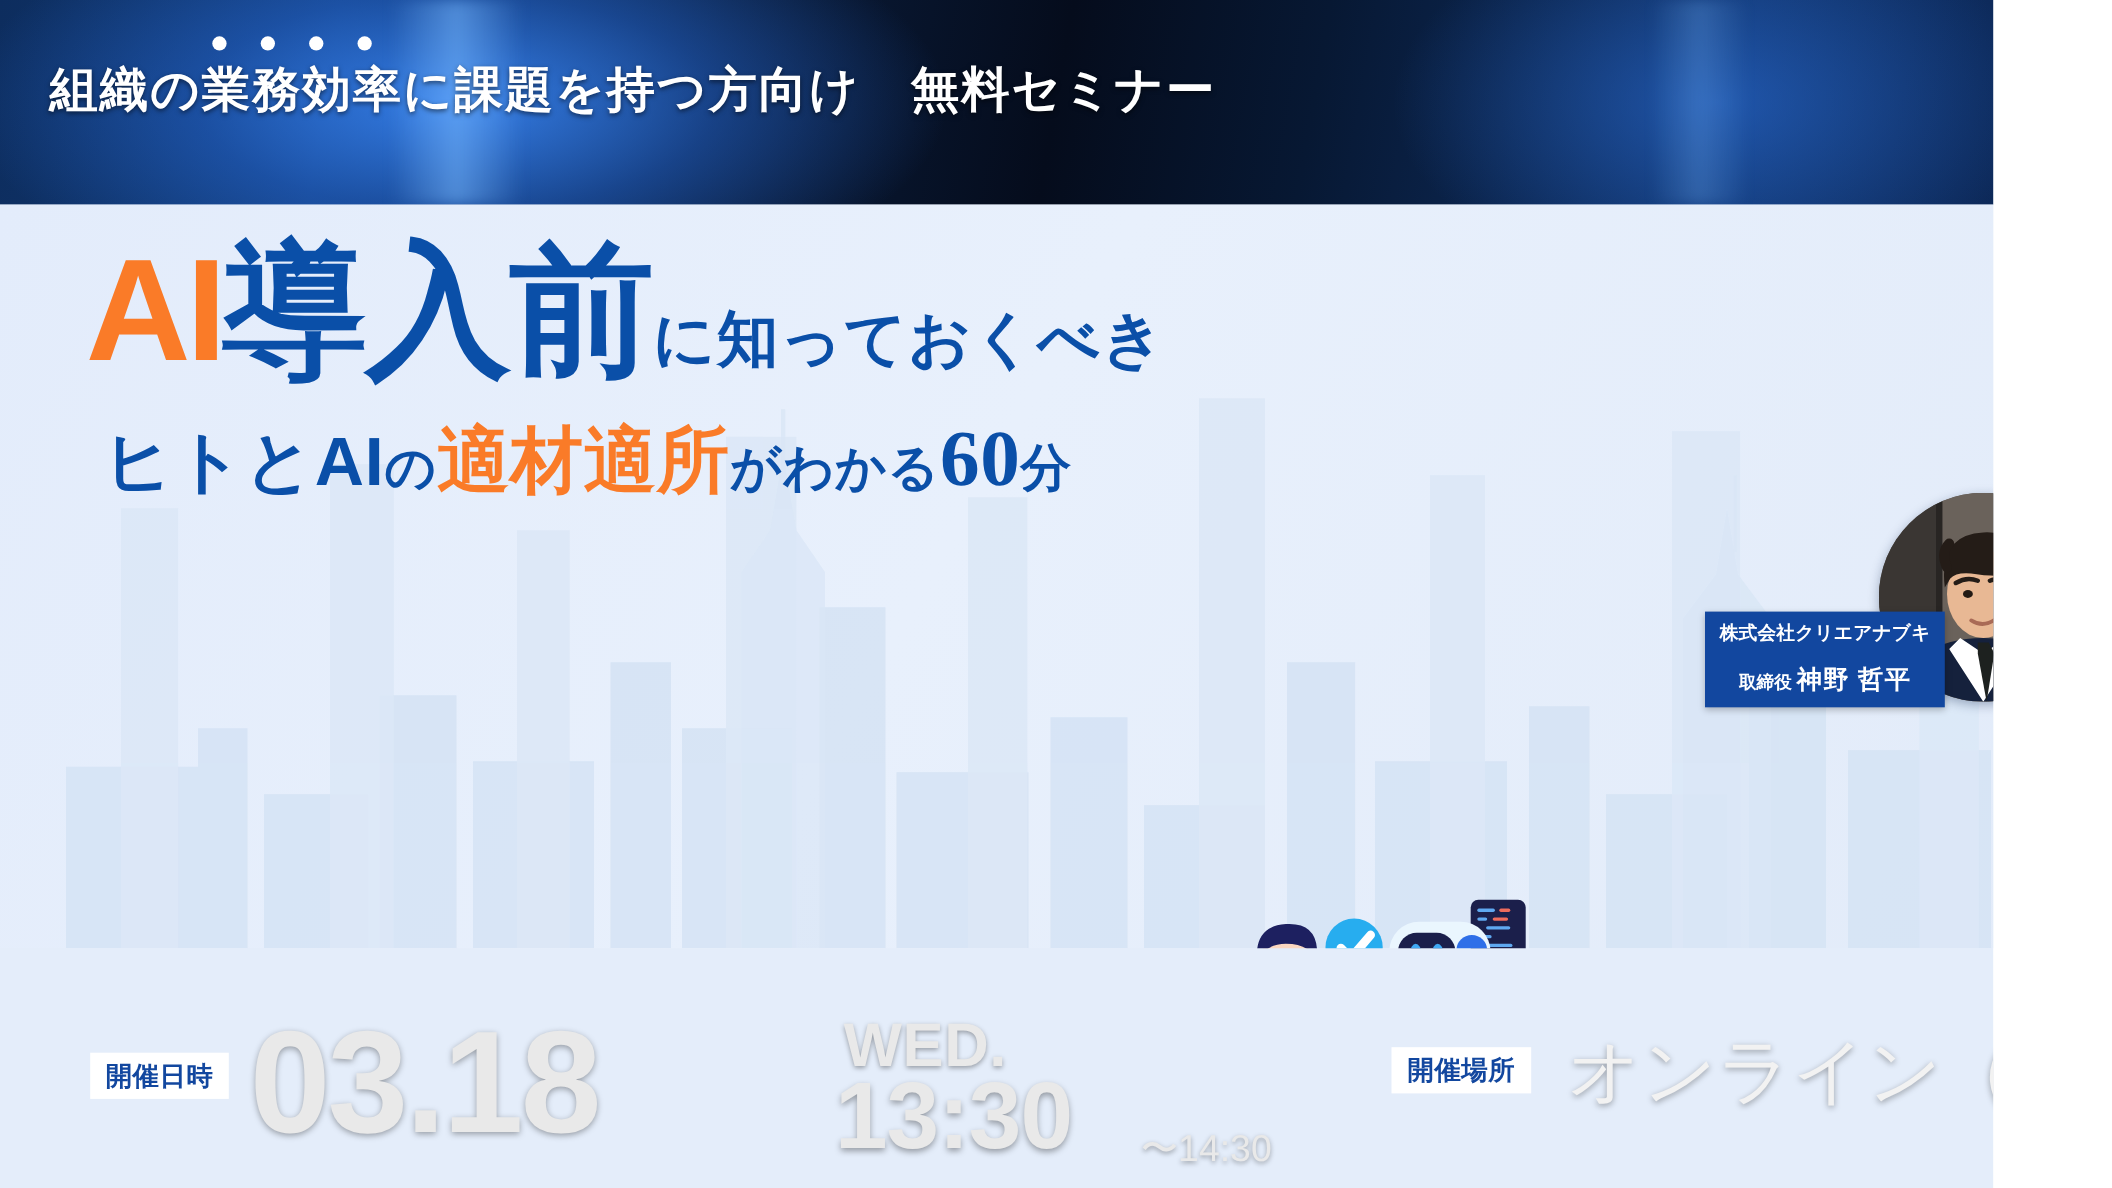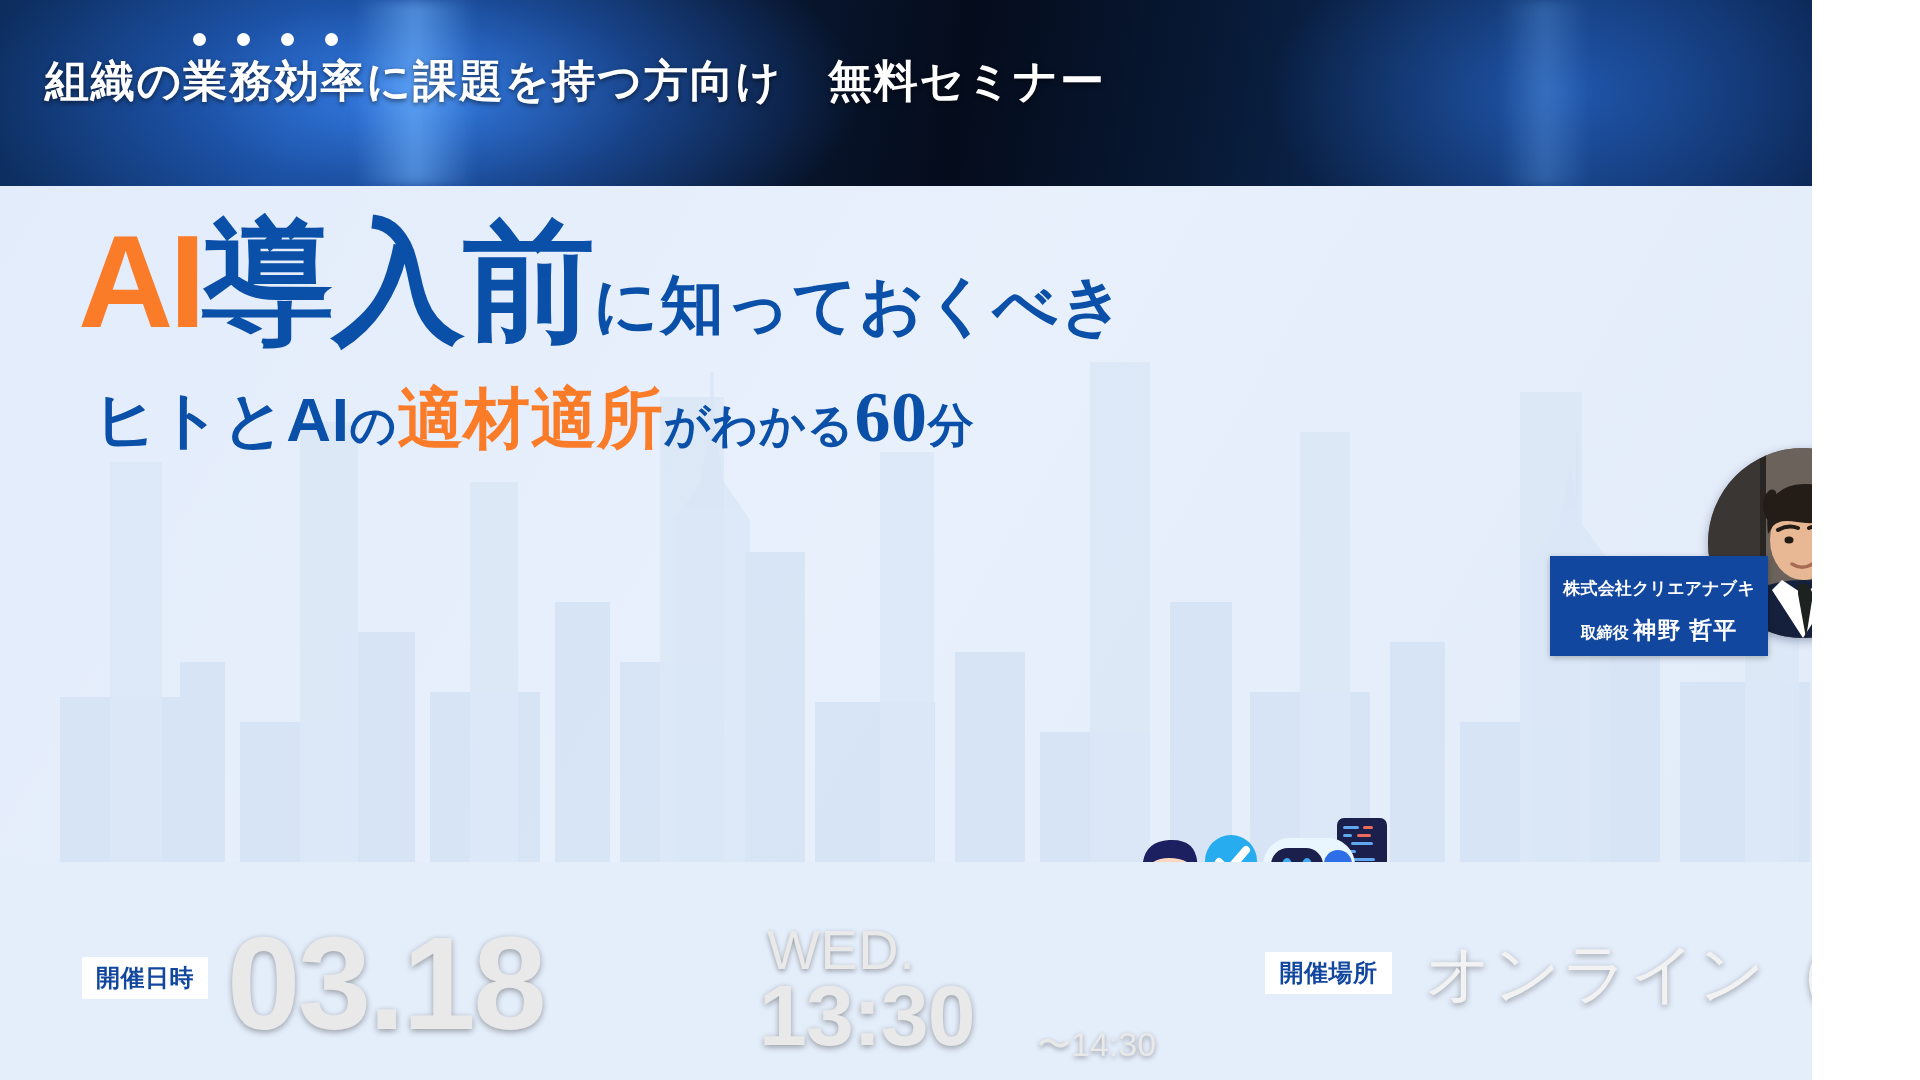--- a/index.html
+++ b/index.html
@@ -35,42 +35,42 @@
 
   
   .main{position:absolute;left:0;top:186px;width:1920px;height:676px;overflow:hidden;
     background:linear-gradient(120deg,#E3ECFB 0%,#E8F0FC 45%,#E2EBF9 100%);}
   .skyline{position:absolute;left:0;bottom:0;width:1920px;height:560px;opacity:.95;}
 
   .title-wrap{position:absolute;left:78px;top:30px;width:1320px;}
   .line1{font-size:132px;font-weight:900;line-height:1.0;letter-spacing:-.012em;white-space:nowrap;}
   .line1 .ai{color:#FA7B28;font-family:"Liberation Sans",sans-serif;letter-spacing:-.03em;}
   .line1 .dounyu{color:#0A4FA8;}
-  .line1 .small{font-size:64px;font-weight:700;color:#0A4FA8;letter-spacing:.02em;}
+  .line1 .small{font-size:56px;font-weight:700;color:#0A4FA8;letter-spacing:.02em;}
 
   .line2{margin-top:4px;font-size:170px;font-weight:900;line-height:.96;white-space:nowrap;letter-spacing:-.01em;}
   .line2 .num3{color:#0A4FA8;font-family:"Liberation Sans",sans-serif;}
   .line2 .tsuno{font-size:74px;font-weight:800;color:#0A4FA8;letter-spacing:0;}
   .line2 .pit{color:#FA7B28;letter-spacing:-.01em;}
 
   .line3{margin-top:26px;margin-left:16px;font-size:62px;font-weight:800;color:#0A4FA8;
     white-space:nowrap;letter-spacing:.01em;}
   .line3 .ai2{font-family:"Liberation Sans",sans-serif;font-weight:900;}
   .line3 .sm{font-size:46px;font-weight:700;}
   .line3 .hl{color:#FA7B28;font-weight:900;font-size:66px;}
   .line3 .min{font-family:Liberation Serif, serif;font-weight:900;font-size:72px;}
 
   
   .illus{position:absolute;left:1085px;top:612px;width:340px;height:250px;}
 
   
   .speaker{position:absolute;right:22px;top:262px;width:190px;height:190px;}
   .speaker .ph{position:absolute;inset:0;border-radius:50%;overflow:hidden;
     box-shadow:0 3px 10px rgba(20,40,80,.35);}
-  .nameplate{position:absolute;right:152px;top:370px;background:#12479F;padding:22px 13px 10px 13px;
+  .nameplate{position:absolute;right:152px;top:370px;background:#12479F;padding:9px 13px 10px 13px;
     box-shadow:0 2px 6px rgba(0,0,0,.25);text-align:center;}
   .nameplate .company{font-size:17px;font-weight:800;color:#fff;letter-spacing:.01em;line-height:1.25;white-space:nowrap;}
   .nameplate .person{font-size:16px;font-weight:800;color:#fff;line-height:1.35;white-space:nowrap;margin-top:16px;}
   .nameplate .person b{font-size:23px;font-weight:900;letter-spacing:.05em;}
 
   
   .bottombar{position:absolute;left:0;top:862px;width:1920px;height:218px;overflow:hidden;
     background:
       radial-gradient(ellipse 560px 300px at 410px 55%, rgba(55,135,255,.9) 0%, rgba(35,100,210,.45) 40%, rgba(8,30,70,0) 74%),
       radial-gradient(ellipse 520px 300px at 1490px 55%, rgba(50,125,240,.75) 0%, rgba(10,38,90,0) 72%),
@@ -78,21 +78,21 @@
   }
   .bb-inner{position:relative;width:100%;height:100%;margin-left:37px;}
   .badge{position:absolute;background:#fff;color:#12479F;font-weight:800;
     display:flex;align-items:center;justify-content:center;letter-spacing:.02em;}
   .badge-date{left:45px;top:95px;width:126px;height:42px;font-size:24px;}
   .badge-place{left:1228px;top:90px;width:127px;height:42px;font-size:24px;}
 
   .bigdate{position:absolute;left:190px;top:56px;font-size:132px;font-weight:900;color:#E9E9E9;
     line-height:1;letter-spacing:-.02em;font-family:"Liberation Sans",sans-serif;
     text-shadow:0 2px 6px rgba(0,0,0,.35);}
-  .wed{position:absolute;left:730px;top:60px;font-size:56px;font-weight:400;color:#E9E9E9;
+  .wed{position:absolute;left:730px;top:60px;font-size:56px;font-weight:700;color:#E9E9E9;
     line-height:1;letter-spacing:.01em;font-family:"Liberation Sans",sans-serif;
     text-shadow:0 2px 5px rgba(0,0,0,.35);}
   .time{position:absolute;left:722px;top:110px;font-size:86px;font-weight:900;color:#E9E9E9;
     line-height:1;letter-spacing:-.01em;font-family:"Liberation Sans",sans-serif;
     text-shadow:0 2px 6px rgba(0,0,0,.35);}
   .timeend{position:absolute;left:1000px;top:165px;font-size:34px;font-weight:400;color:#E9E9E9;
     line-height:1;font-family:"Liberation Sans",sans-serif;text-shadow:0 2px 5px rgba(0,0,0,.35);}
   .place{position:absolute;left:1388px;top:72px;font-size:66px;font-weight:500;color:#F2F2F2;
     line-height:1.2;letter-spacing:.01em;white-space:nowrap;text-shadow:0 2px 6px rgba(0,0,0,.35);}
 </style>

